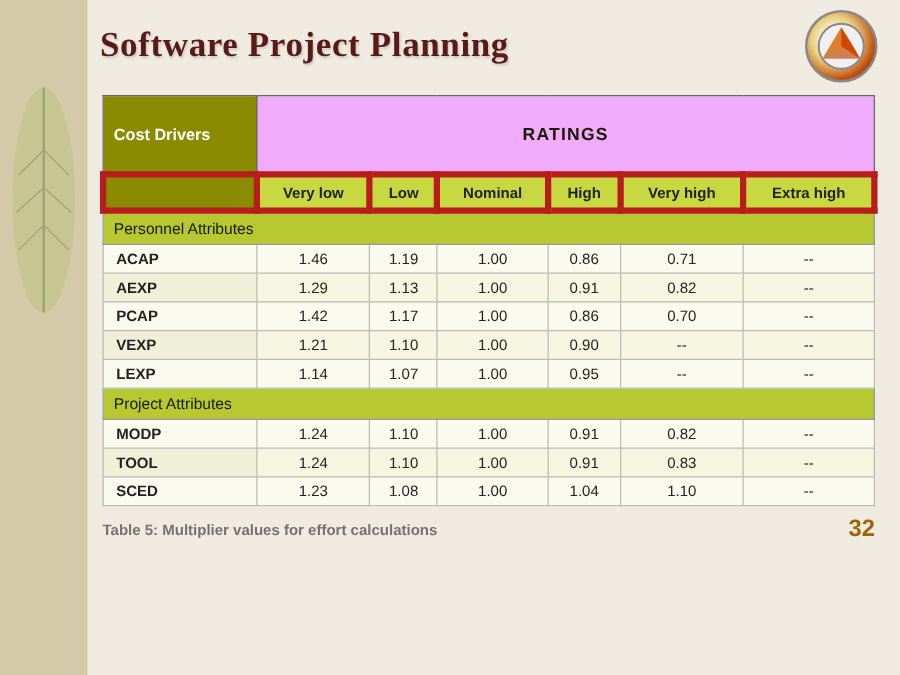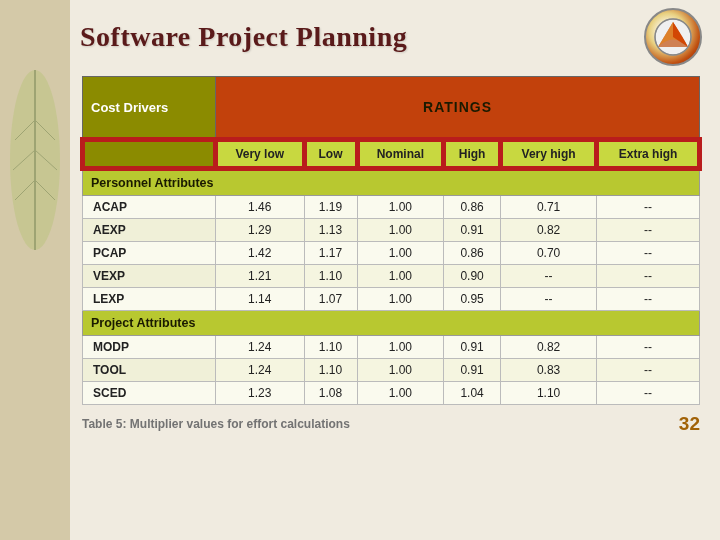--- a/index.html
+++ b/index.html
@@ -62,25 +62,25 @@
     }
 
     .header-row-1 th.cost-drivers-header {
       background: #8b8b00;
       color: white;
       font-weight: bold;
       font-size: 13px;
       padding: 6px 8px;
       text-align: left;
       border: 1px solid #666;
-      width: 133px;
+      width: 123px;
     }
 
     .header-row-1 th.ratings-header {
-      background: #c2410c;
+      background: #f0abfc;
       color: #1a1a00;
       font-weight: bold;
       font-size: 14px;
       text-align: center;
       padding: 22px 8px;
       border: 1px solid #666;
       letter-spacing: 1px;
     }
 
     .header-row-2 th {
@@ -93,21 +93,21 @@
       border: 5px solid #b91c1c;
     }
 
     .header-row-2 th.cost-col {
       background: #8b8b00;
     }
 
     .section-row td {
       background: #b8c830;
       color: #1a1a00;
-      font-weight: bold;
+      font-weight: normal;
       font-size: 12.5px;
       padding: 5px 8px;
       border: 1px solid #999;
     }
 
     .data-row td {
       background: #f5f5e0;
       color: #222;
       font-size: 12px;
       padding: 4px 6px;

